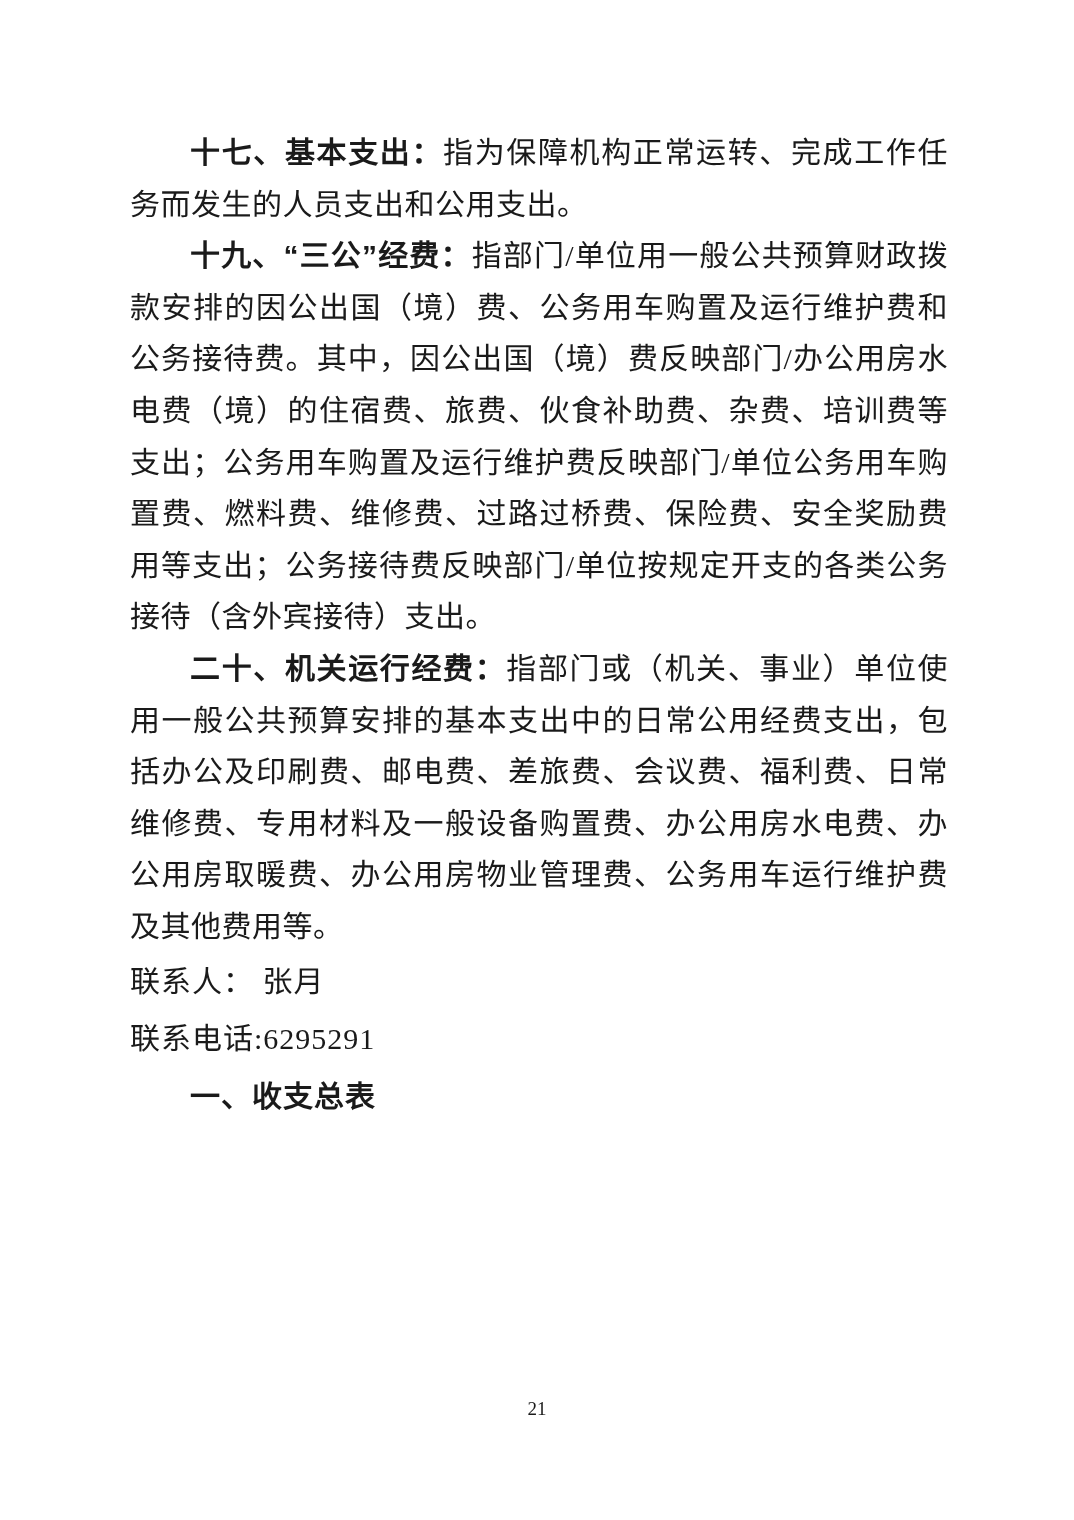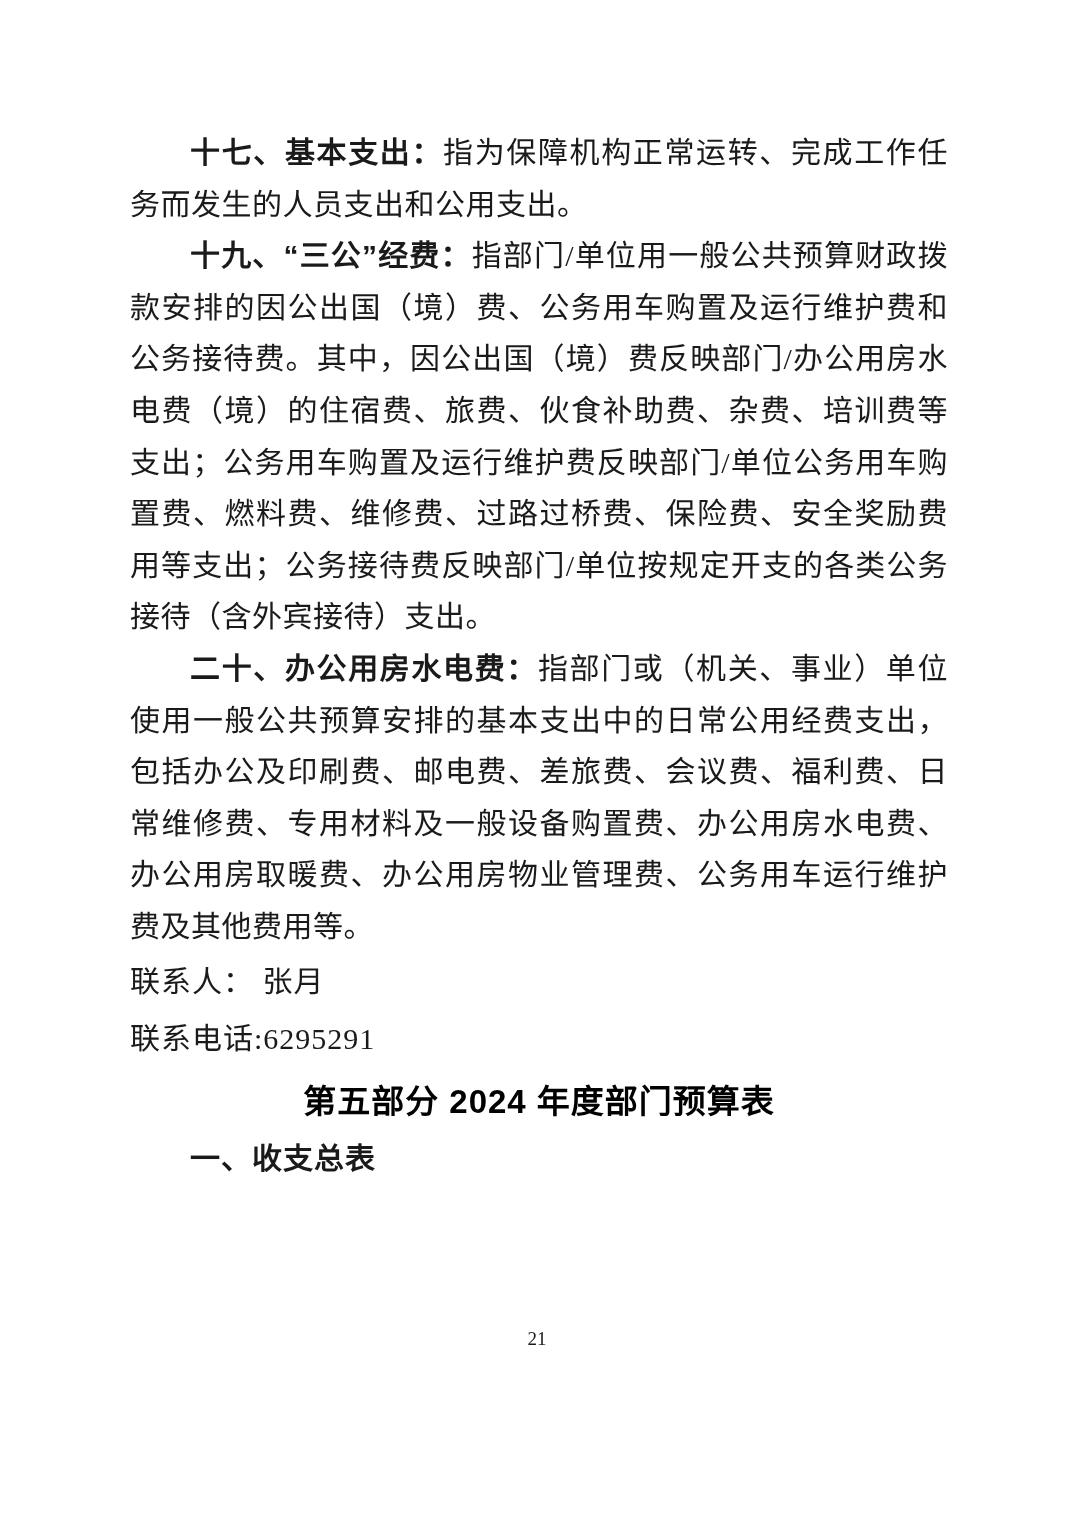--- a/index.html
+++ b/index.html
@@ -54,46 +54,45 @@
   .list-line {
     margin: 4px 0 0 0;
     font-size: 30px;
     line-height: 51.6px;
     text-indent: 2em;
     letter-spacing: 1px;
     font-weight: bold;
   }
   .page-footer {
     position: absolute;
-    top: 1328px;
+    top: 1398px;
     left: 0;
     width: 1074px;
     text-align: center;
     font-size: 19px;
     font-family: "Liberation Serif", serif;
     color: #1a1a1a;
   }
 </style>
 </head>
 <body>
 
 <div class="page">
 
 
   <p class="body-para indent"><span class="lead">十七、基本支出：</span><span>指为保障机构正常运转、完成工作任务而发生的人员支出和公用支出。</span></p>
 
 
   <p class="body-para indent"><span class="lead">十九、“三公”经费：</span><span>指部门/单位用一般公共预算财政拨款安排的因公出国（境）费、公务用车购置及运行维护费和公务接待费。其中，因公出国（境）费反映部门/办公用房水电费（境）的住宿费、旅费、伙食补助费、杂费、培训费等支出；公务用车购置及运行维护费反映部门/单位公务用车购置费、燃料费、维修费、过路过桥费、保险费、安全奖励费用等支出；公务接待费反映部门/单位按规定开支的各类公务接待（含外宾接待）支出。</span></p>
 
-  <p class="body-para indent"><span class="lead">二十、办公用房水电费：</span><span>指部门或（机关、事业）单位使用一般公共预算安排的基本支出中的日常公用经费支出，包括办公及印刷费、邮电费、差旅费、会议费、福利费、日常维修费、专用材料及一般设备购置费、办公用房水电费、办公用房取暖费、办公用房物业管理费、公务用车运行维护费及其他费用等。</span></p>
+  <p class="body-para indent"><span class="lead">二十、机关运行经费：</span><span>指部门或（机关、事业）单位使用一般公共预算安排的基本支出中的日常公用经费支出，包括办公及印刷费、邮电费、差旅费、会议费、福利费、日常维修费、专用材料及一般设备购置费、办公用房水电费、办公用房取暖费、办公用房物业管理费、公务用车运行维护费及其他费用等。</span></p>
 
 
   <p class="contact-line">联系人： 张月</p>
 
   <p class="contact-line">联系电话:6295291</p>
 
-  <h1 class="sec-heading second">第五部分 2024 年度部门预算表</h1>
 
   <p class="list-line">一、收支总表</p>
 
 </div>
 
 <div class="page-footer">21</div>
 
 </body></html>

